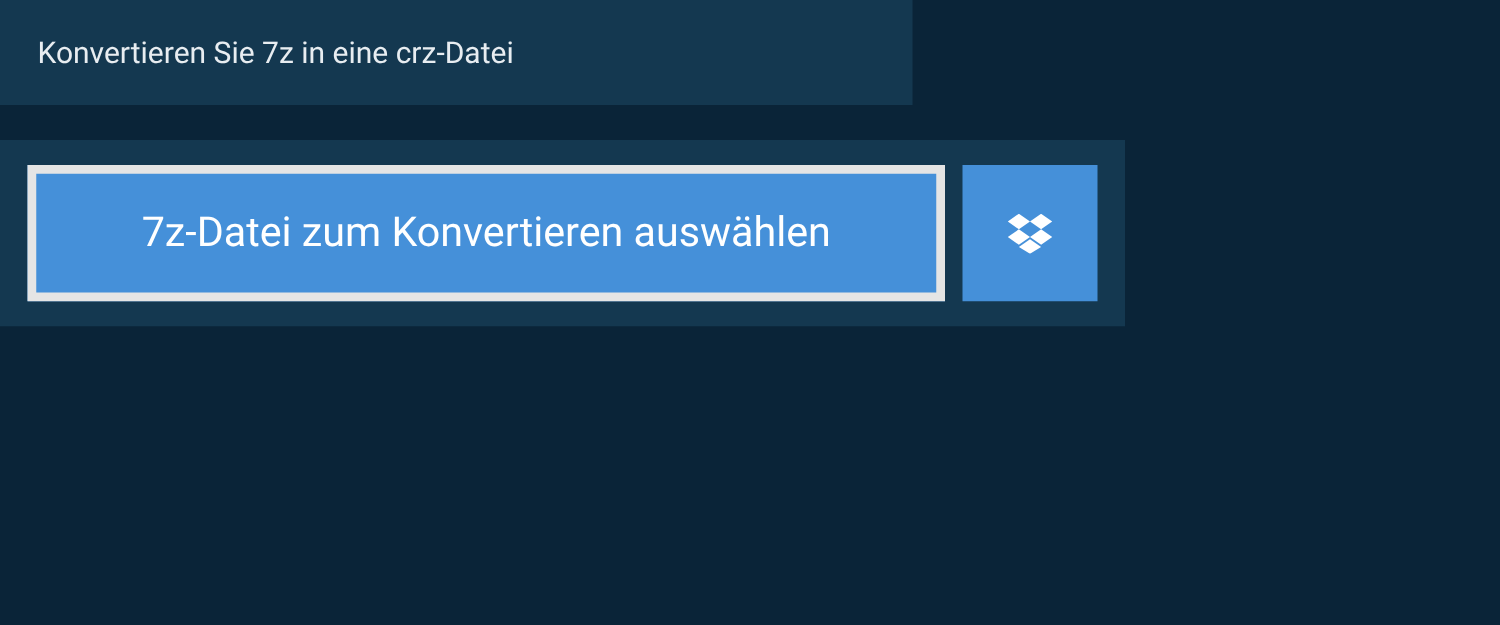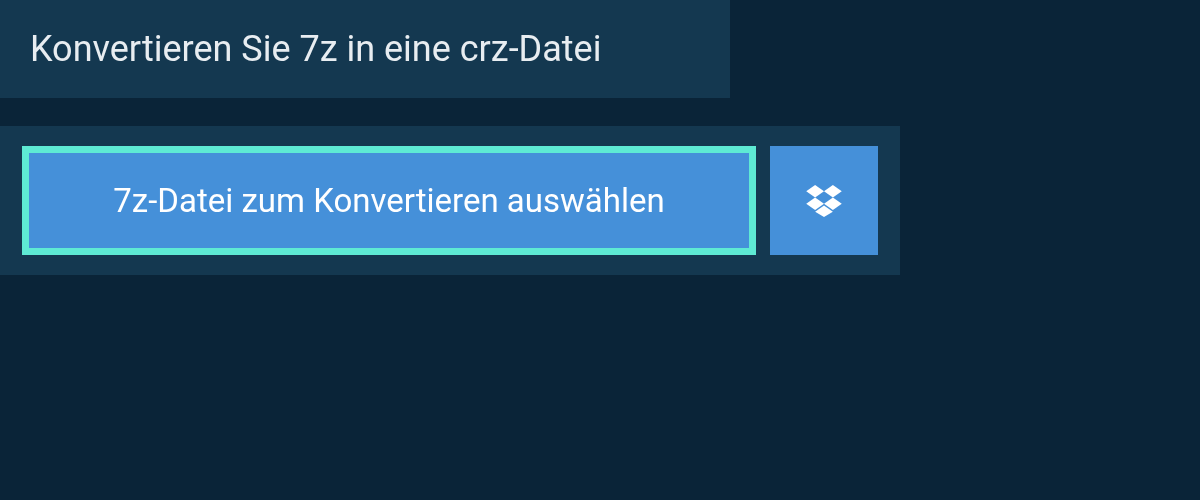--- a/index.html
+++ b/index.html
@@ -15,34 +15,34 @@
       overflow: hidden;
     }
     .header-bar {
       background-color: #143850;
       padding: 28px 30px;
       display: inline-block;
       min-width: 730px;
     }
     .header-title {
       color: #e8edf1;
-      font-size: 36px;
+      font-size: 24px;
       font-weight: 400;
     }
     .action-container {
       background-color: #143850;
       margin-top: 28px;
       padding: 20px 22px;
       display: flex;
       gap: 14px;
       width: 900px;
     }
     .select-file-button {
       background-color: #4590d9;
-      border: 7px solid #5eead4;
+      border: 7px solid #e5e5e5;
       color: #ffffff;
       font-size: 33px;
       font-weight: 400;
       padding: 28px 40px;
       flex: 1;
       text-align: center;
       cursor: pointer;
       display: flex;
       align-items: center;
       justify-content: center;

